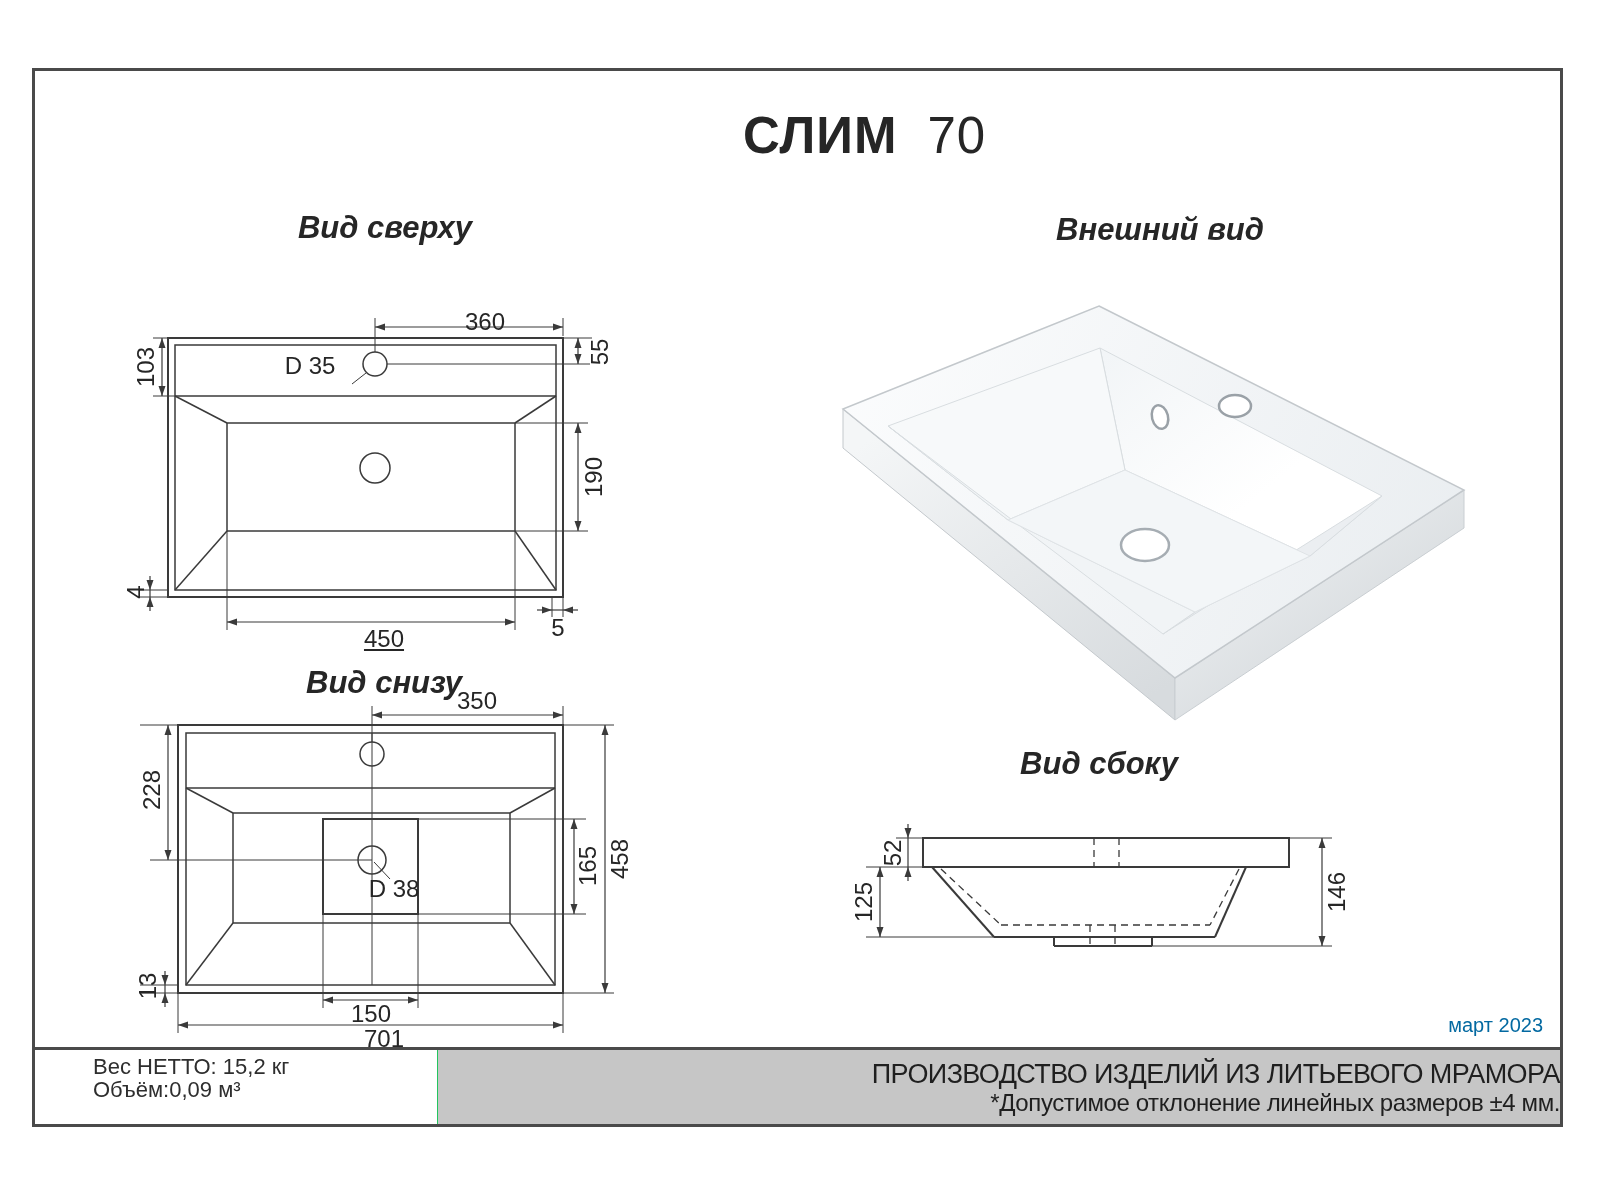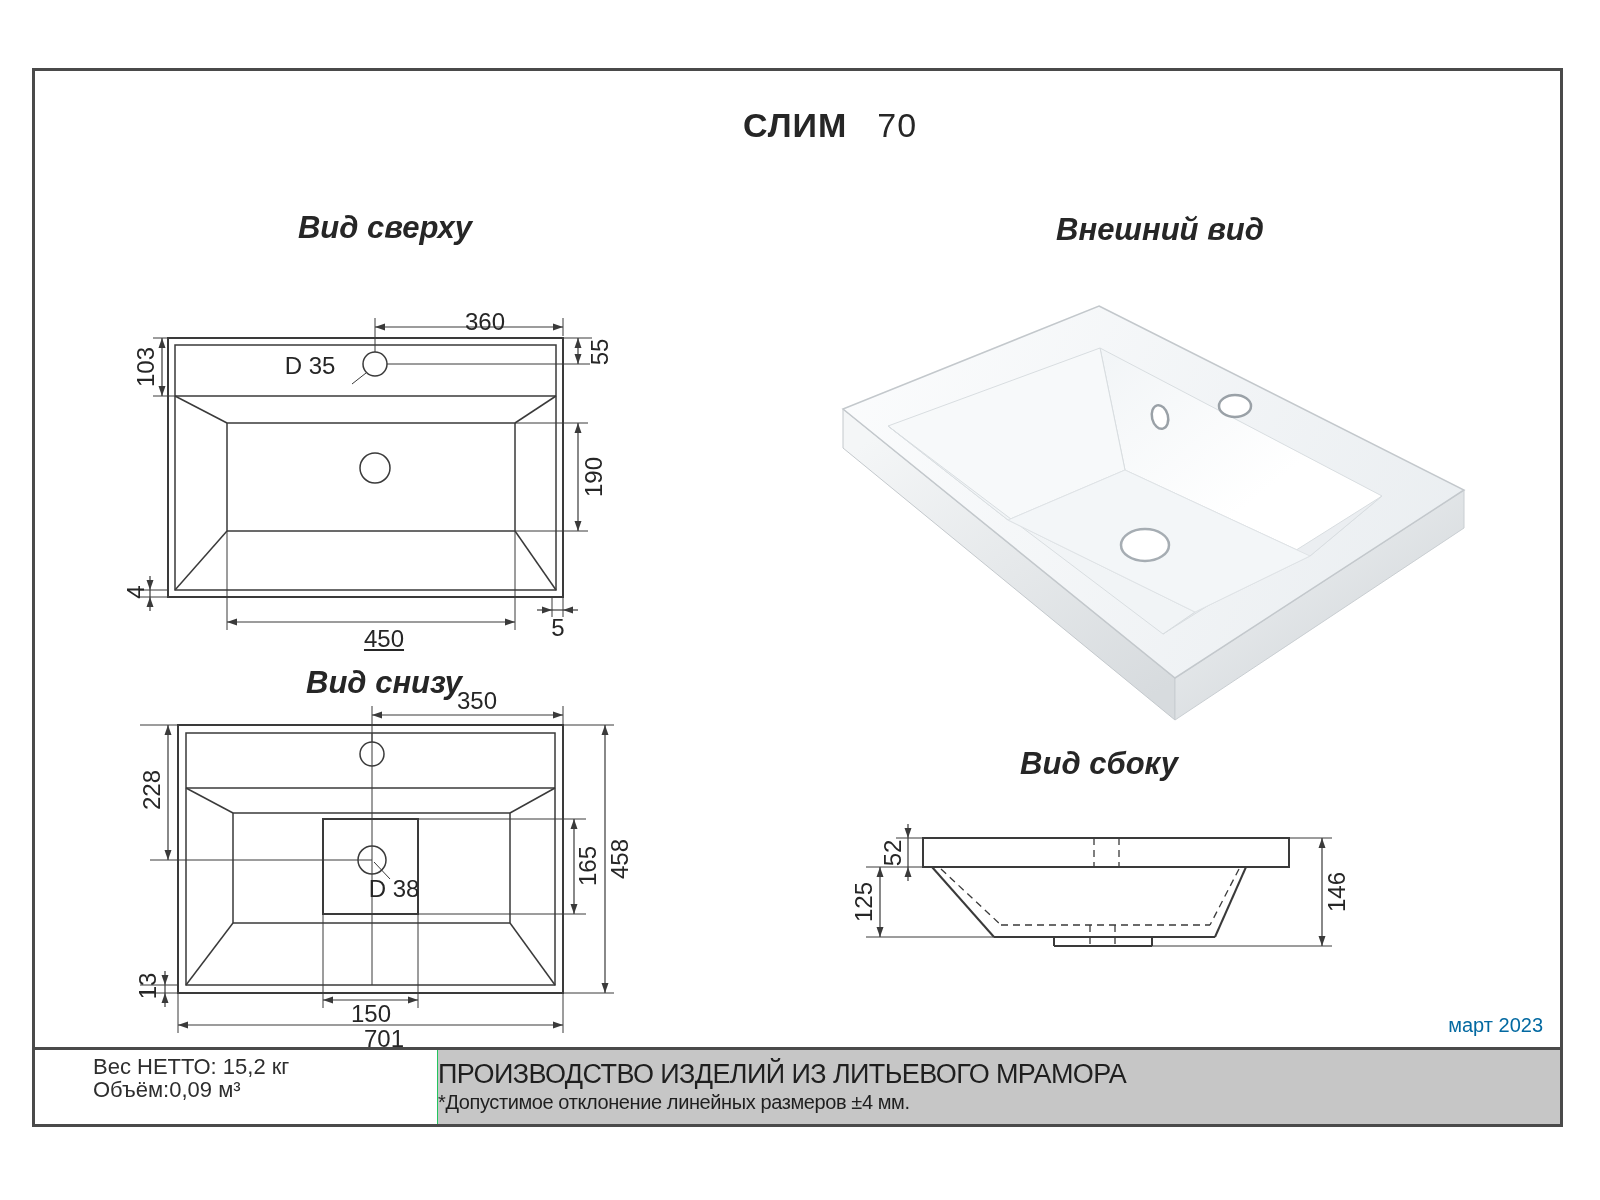--- a/index.html
+++ b/index.html
@@ -16,27 +16,27 @@
   .footer{
     position:absolute;left:0;right:0;bottom:0;height:74px;
     border-top:3px solid #4a4a4a;display:flex;background:#fff;
   }
   .specs{
     width:403px;box-sizing:border-box;border-right:1px solid #22c55e;
     padding:5px 0 0 58px;font-size:22px;line-height:23px;color:#2e2e2e;background:#fff;
   }
   .banner{
     flex:1;background:#c6c6c6;display:flex;flex-direction:column;
-    justify-content:center;align-items:flex-start;color:#1f1f1f;
+    justify-content:center;align-items:flex-end;color:#1f1f1f;
   }
   .banner .l1{font-size:27px;line-height:30px;letter-spacing:-0.6px;}
-  .banner .l2{font-size:20px;line-height:27px;letter-spacing:-0.4px;}
+  .banner .l2{font-size:24px;line-height:27px;letter-spacing:-0.4px;}
   
   .main-title{
-    position:absolute;left:743px;top:106px;font-size:34px;font-weight:bold;
+    position:absolute;left:743px;top:106px;font-size:51px;font-weight:bold;
     letter-spacing:1px;color:#262626;white-space:nowrap;
   }
   .main-title .size{margin-left:30px;font-weight:normal;}
   .view-title{
     position:absolute;width:260px;text-align:center;font-size:31px;
     font-weight:bold;font-style:italic;color:#262626;white-space:nowrap;
   }
   
   .dim{
     position:absolute;font-size:24px;color:#262626;white-space:nowrap;

